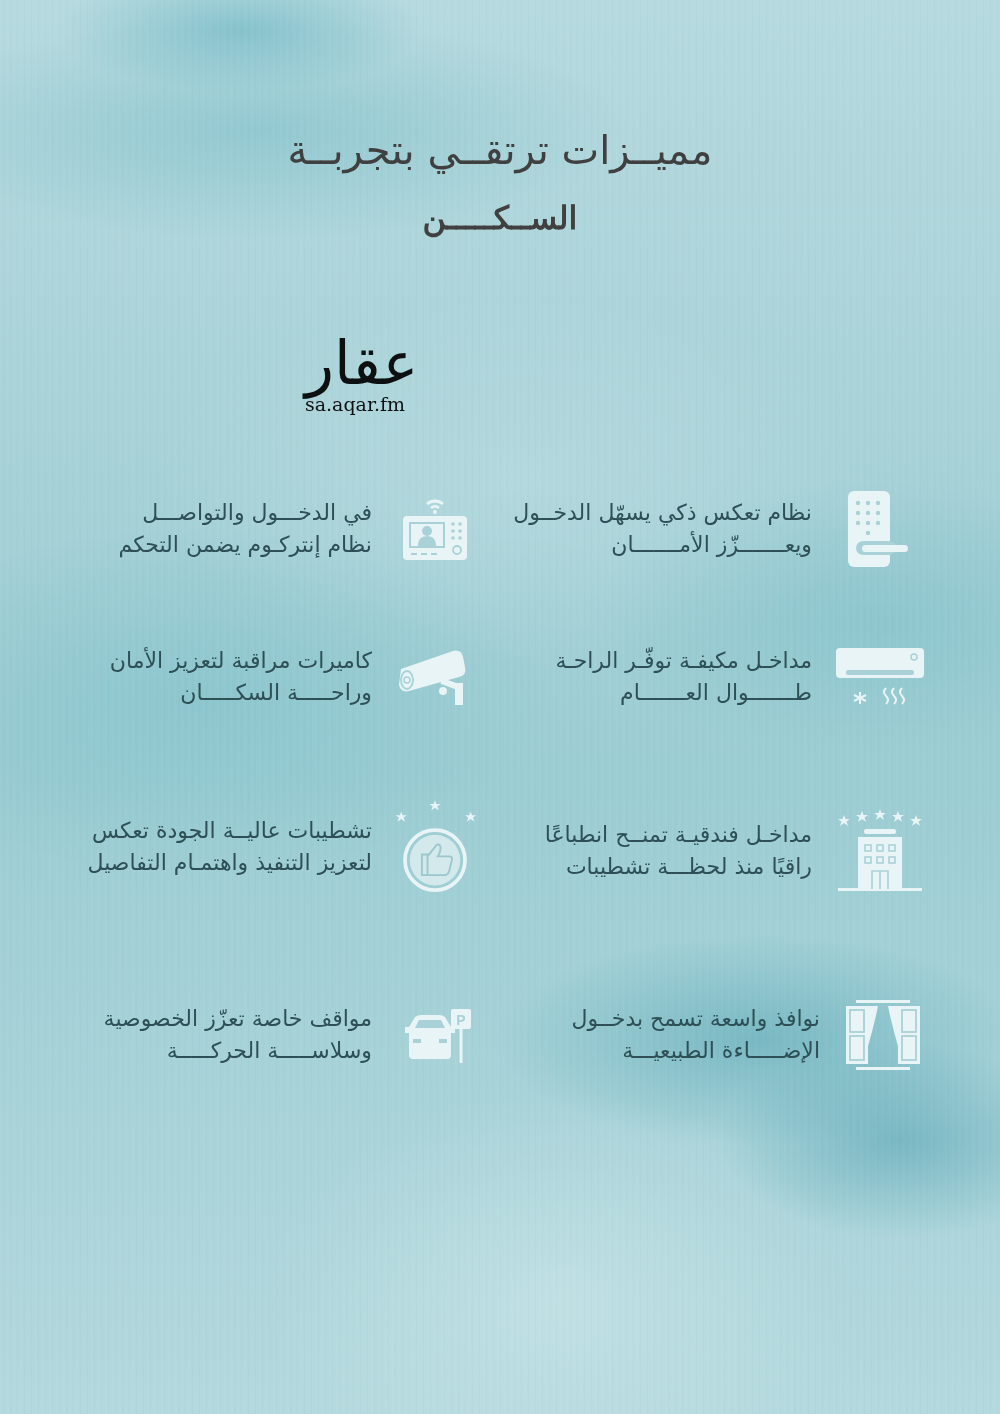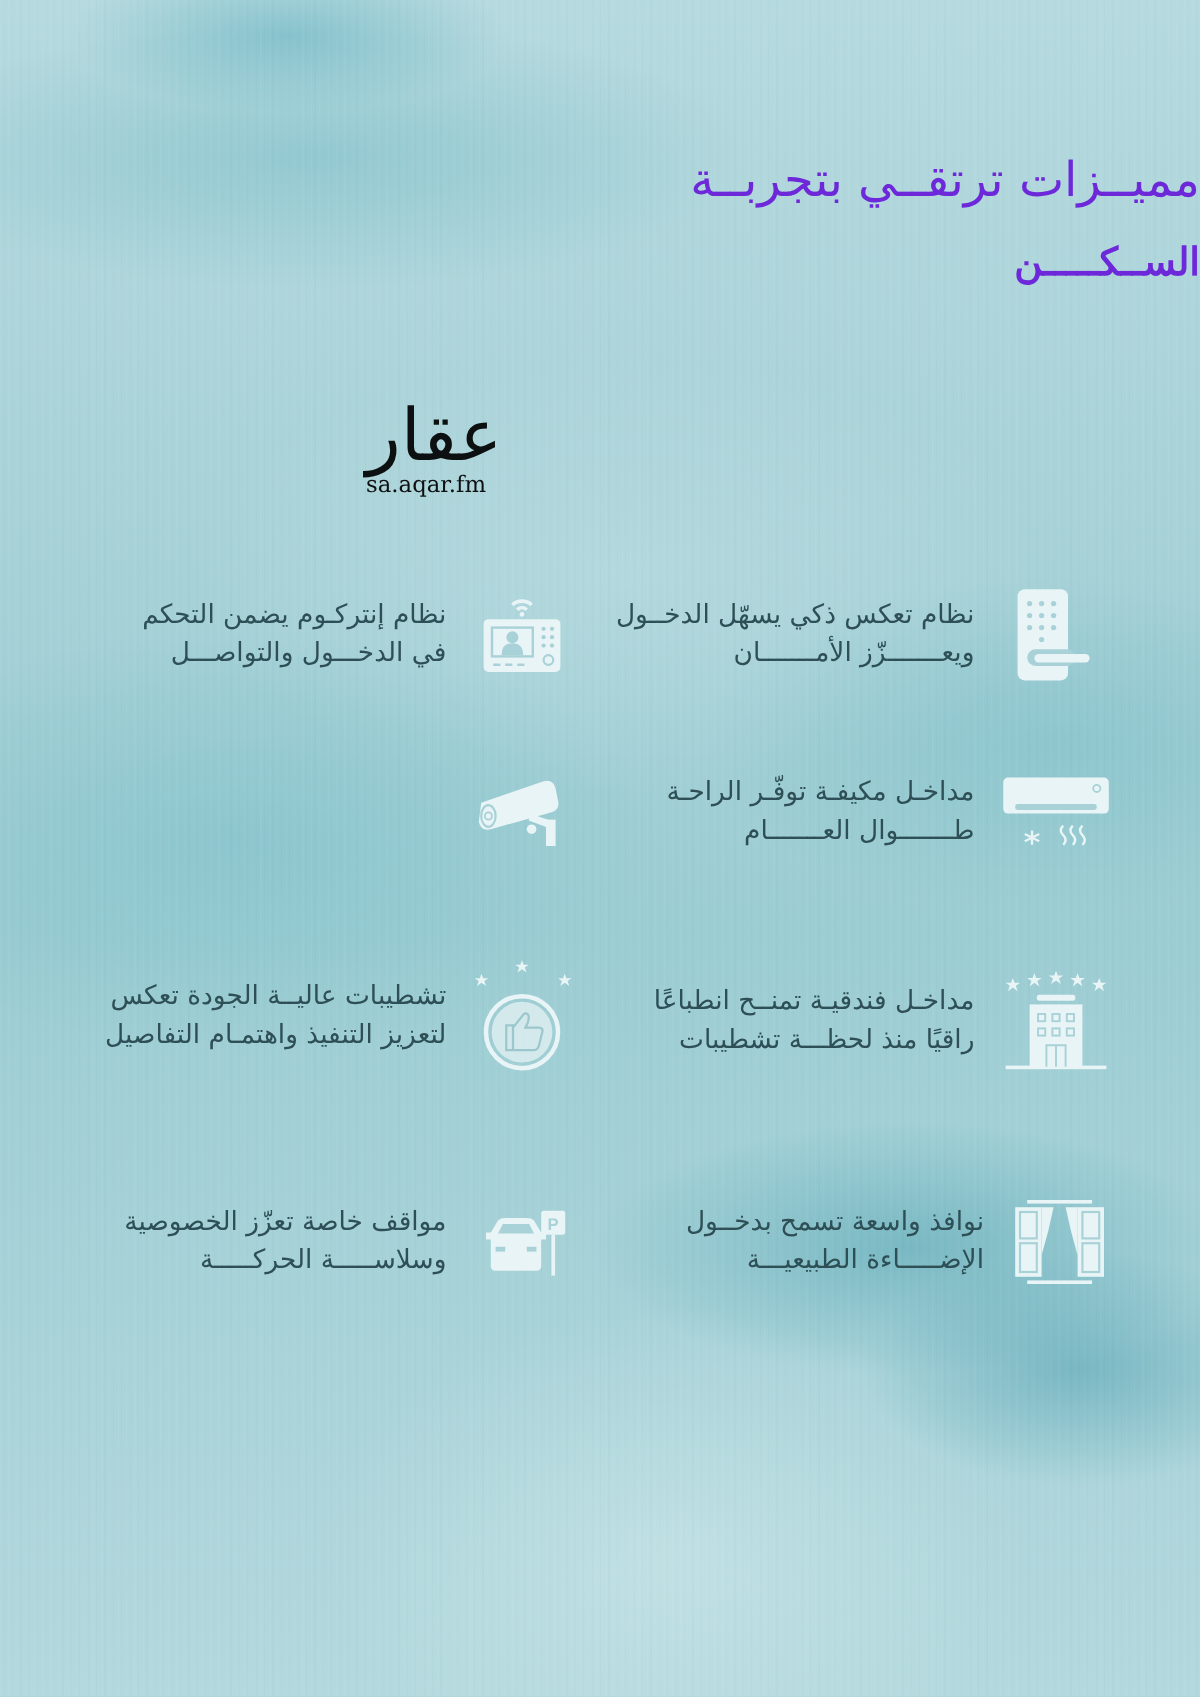--- a/index.html
+++ b/index.html
@@ -19,22 +19,22 @@
         radial-gradient(ellipse 260px 140px at 900px 1140px, rgba(80,160,176,0.55), rgba(80,160,176,0) 70%),
         radial-gradient(ellipse 420px 300px at 560px 1300px, rgba(206,232,234,0.55), rgba(206,232,234,0) 70%),
         radial-gradient(ellipse 520px 260px at 520px 480px, rgba(196,226,230,0.45), rgba(196,226,230,0) 70%),
         linear-gradient(180deg, #b6dadf 0%, #a6d1d7 35%, #9ccdd3 55%, #a9d3d9 80%, #b4d9de 100%);
     }
     .bg::after {
       content: ""; position: absolute; inset: 0;
       background: repeating-linear-gradient(90deg, rgba(255,255,255,0.035) 0 1px, rgba(0,0,0,0) 1px 3px, rgba(60,120,130,0.03) 3px 4px, rgba(0,0,0,0) 4px 7px);
     }
     .title {
-      position: absolute; left: 0; right: 0; top: 118px; text-align: right;
-      color: #6d28d9; direction: rtl;
+      position: absolute; left: 0; right: 0; top: 118px; text-align: center;
+      color: #404040; direction: rtl;
     }
     .title .l1 { font-family: "DejaVu Sans", sans-serif; font-size: 40px; line-height: 64px; display: block; }
     .title .l2 { font-family: Liberation Sans, sans-serif; font-size: 32px; font-weight: bold; line-height: 72px; display: block; letter-spacing: 2px; }
     .logo { position: absolute; left: 305px; top: 330px; width: 160px; color: #000000; }
     .logo .ar { font-size: 60px; line-height: 66px; font-family: "DejaVu Sans", sans-serif; direction: rtl; text-align: left; opacity: 0.92; }
     .logo .url { font-family: "DejaVu Serif", serif; font-size: 19px; line-height: 20px; margin-top: -2px; opacity: 0.92; }
     .feature { position: absolute; display: flex; flex-direction: row-reverse; align-items: center; }
     .feature .icon { width: 90px; height: 90px; flex: 0 0 90px; display: flex; align-items: center; justify-content: center; }
     .feature .text {
       direction: rtl; text-align: right; color: #2d4f55;
@@ -105,22 +105,22 @@
         </g>
       <circle cx="60" cy="54" r="4" fill="none" stroke="#a9d2d8" stroke-width="1.8"></circle>
       <g stroke="#a9d2d8" stroke-width="2">
           <line x1="14" y1="58" x2="20" y2="58"></line>
           <line x1="24" y1="58" x2="30" y2="58"></line>
           <line x1="34" y1="58" x2="40" y2="58"></line>
         </g>
     </svg>
   </div>
   <div class="text">
+    <span>في الدخـــول والتواصـــل</span>
     <span>نظام إنتركـوم يضمن التحكم</span>
-    <span>في الدخـــول والتواصـــل</span>
   </div>
 </div>
 
 <div class="feature" style="right:70px; top:632px;">
   <div class="icon" style="width:100px;flex-basis:100px;">
     <svg width="96" height="70" viewBox="0 0 96 70">
       <rect class="w" x="4" y="6" width="88" height="30" rx="4"></rect>
       <rect x="14" y="28" width="68" height="5" rx="2" fill="#a9d2d8"></rect>
       <circle cx="82" cy="15" r="3" fill="none" stroke="#a9d2d8" stroke-width="1.5"></circle>
       <g class="ws" stroke-width="2">
@@ -141,20 +141,24 @@
   <div class="icon">
     <svg width="80" height="60" viewBox="0 0 80 60">
       <path class="w" d="M6 22 L58 4 Q66 2 68 10 L70 20 Q72 28 64 30 L14 44 Q6 46 4 38 Z"></path>
       <ellipse cx="12" cy="33" rx="6" ry="9" fill="none" stroke="#a9d2d8" stroke-width="1.8"></ellipse>
       <circle cx="12" cy="33" r="3" fill="none" stroke="#a9d2d8" stroke-width="1.5"></circle>
       <rect class="w" x="46" y="34" width="18" height="6" transform="rotate(20 55 37)"></rect>
       <circle class="w" cx="48" cy="44" r="4"></circle>
       <rect class="w" x="60" y="36" width="8" height="22"></rect>
     </svg>
   </div>
+  <div class="text">
+    <span>كاميرات مراقبة لتعزيز الأمان</span>
+    <span>وراحـــــة السكـــــان</span>
+  </div>
 </div>
 
 <div class="feature" style="right:70px; top:806px;">
   <div class="icon" style="width:100px;flex-basis:100px;height:90px;">
     <svg width="92" height="84" viewBox="0 0 92 84">
       <g class="w">
         <polygon points="10,6 11.5,10 16,10 12.5,12.5 14,17 10,14 6,17 7.5,12.5 4,10 8.5,10"></polygon>
         <polygon points="28,2 29.5,6 34,6 30.5,8.5 32,13 28,10 24,13 25.5,8.5 22,6 26.5,6"></polygon>
         <polygon points="46,0 47.5,4 52,4 48.5,6.5 50,11 46,8 42,11 43.5,6.5 40,4 44.5,4"></polygon>
         <polygon points="64,2 65.5,6 70,6 66.5,8.5 68,13 64,10 60,13 61.5,8.5 58,6 62.5,6"></polygon>

